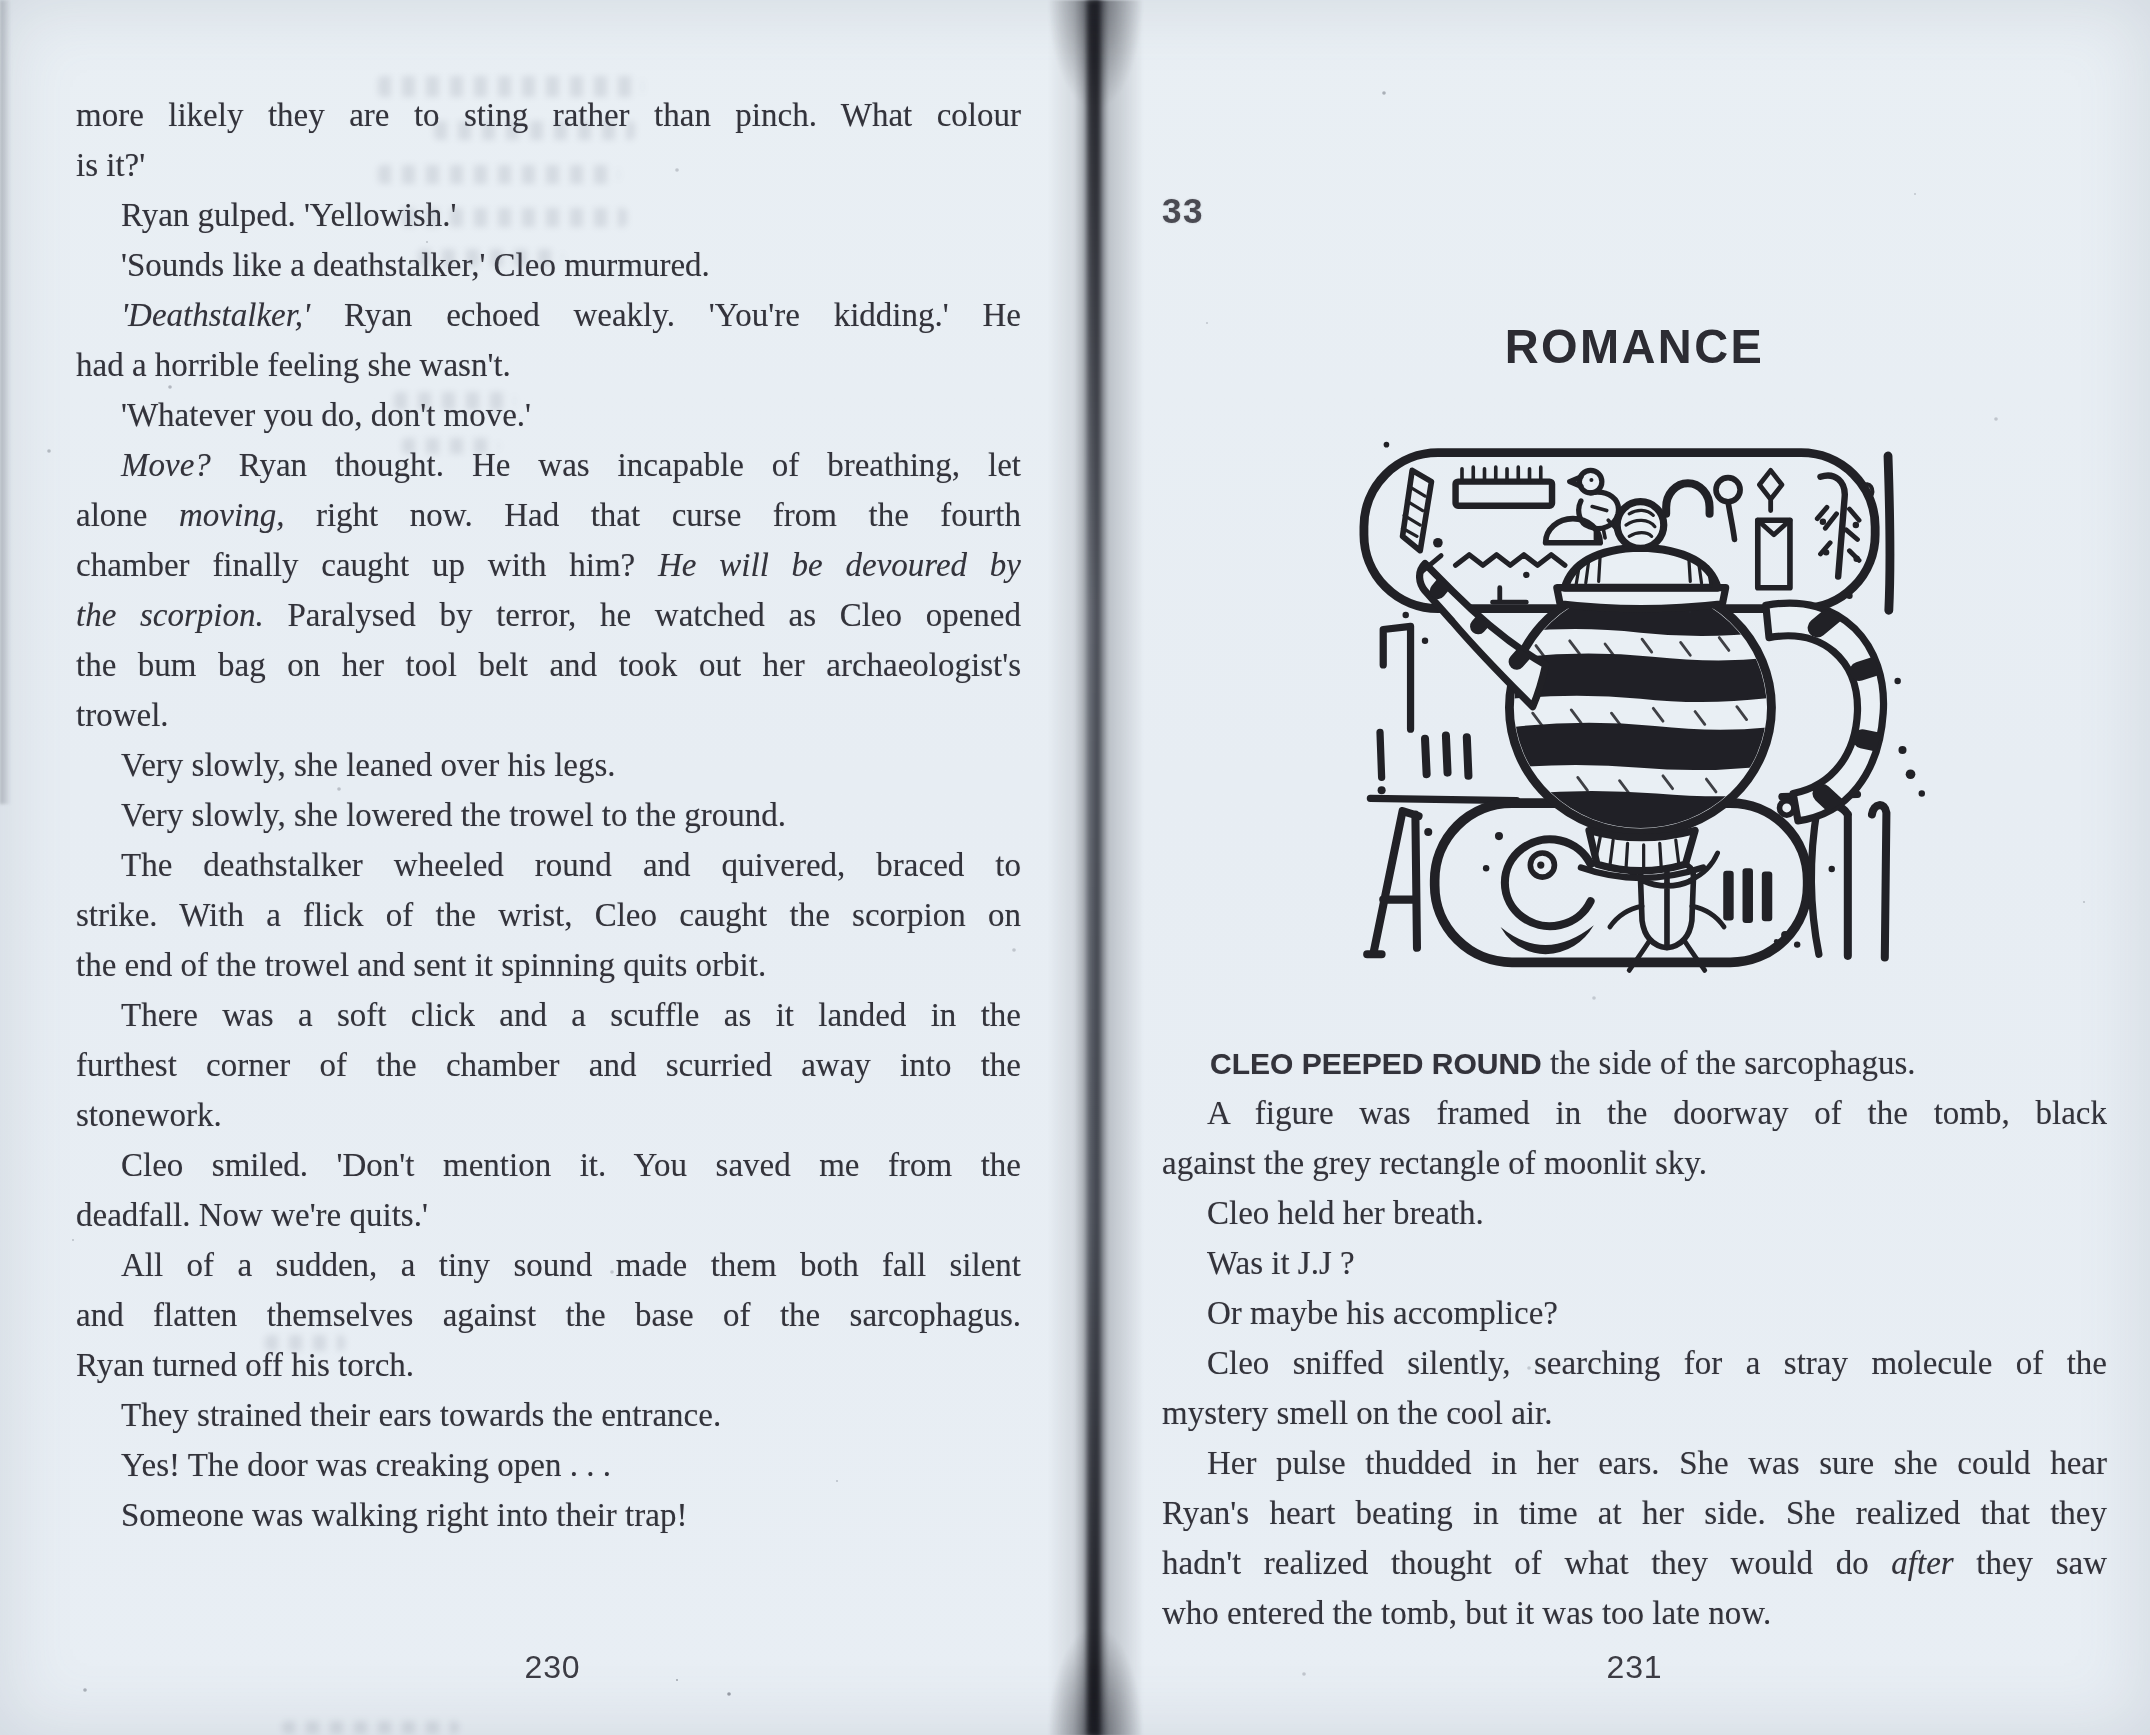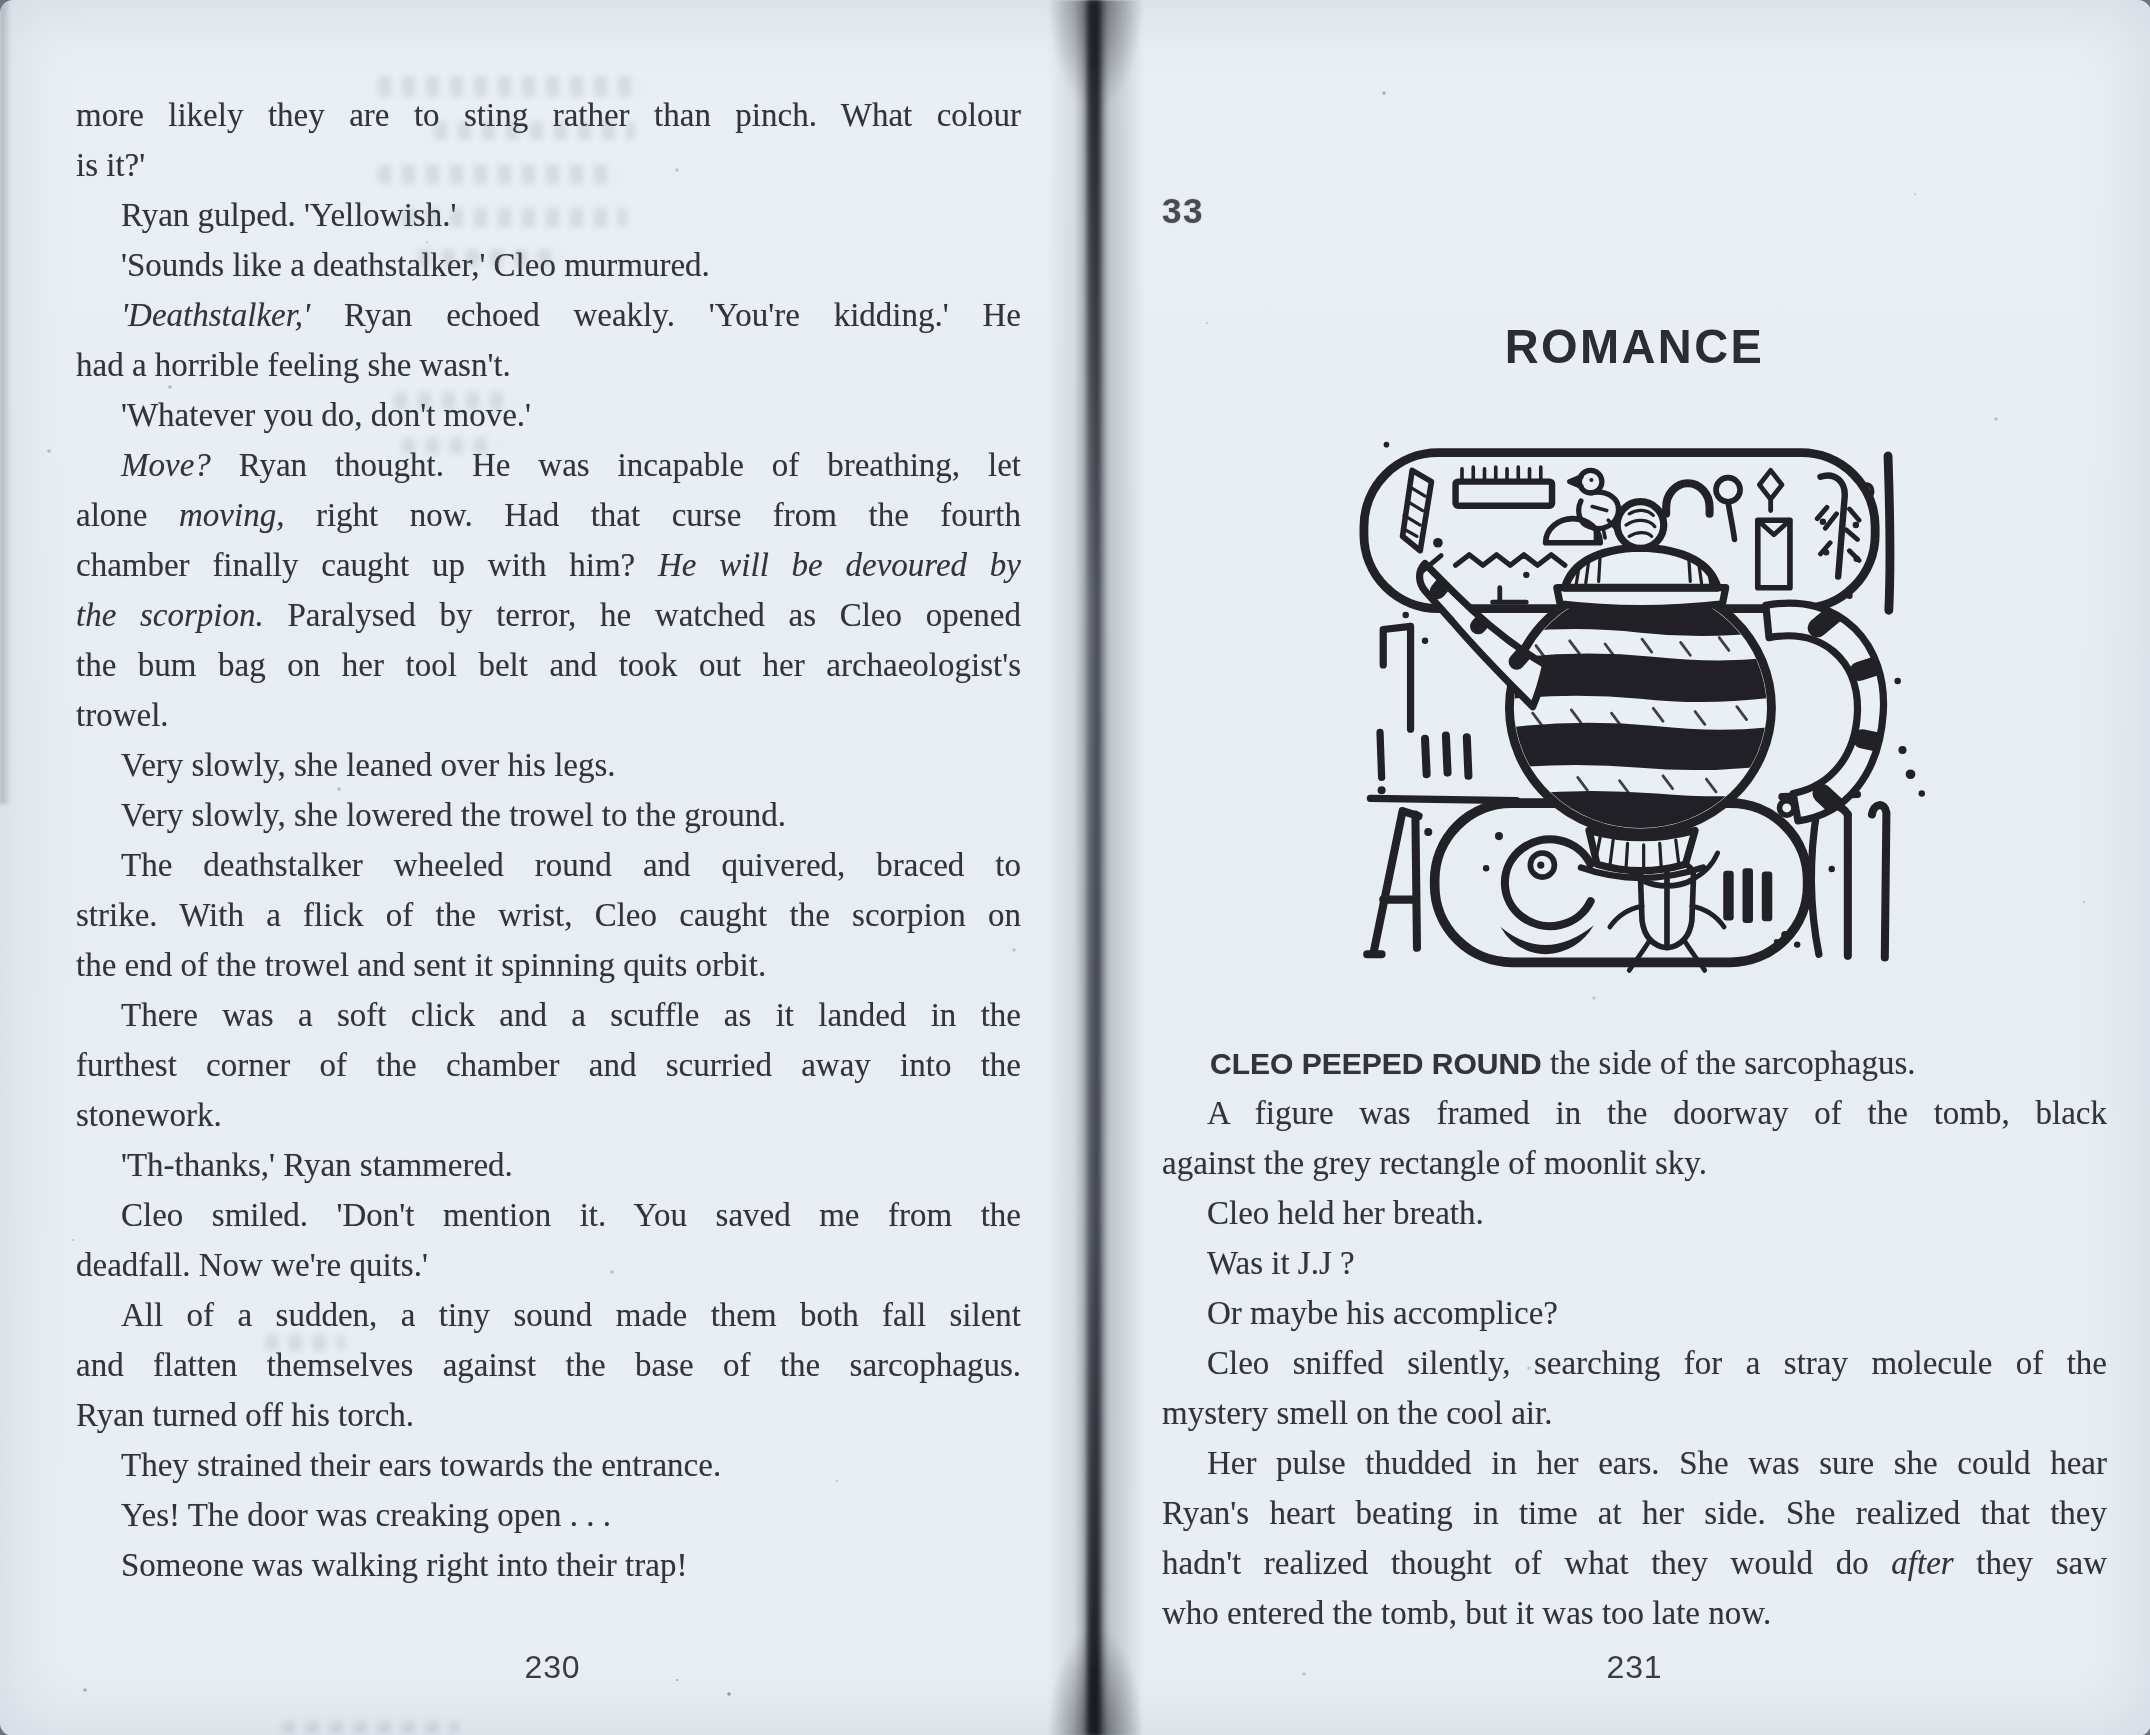--- a/index.html
+++ b/index.html
@@ -1,19 +1,19 @@
 <!DOCTYPE html>
 <html style="font-size:13px"><head>
 <meta charset="utf-8">
 <style>
   html,body{margin:0;padding:0;background:#6f737c;}
   #stage{
     position:relative;width:2151px;height:1736px;overflow:hidden;
     background:linear-gradient(180deg,#e9eff4 0%,#e7edf3 45%,#e8eef4 100%);
-    font-family:"Liberation Serif", serif;color:#33333b;border-radius:13px;
+    font-family:"Liberation Serif", serif;color:#33333b;
   }
   .textblock{position:absolute;width:945px;}
   .ln{font-size:33px;line-height:50px;height:50px;text-align:justify;text-align-last:left;
       text-shadow:0 0 0.8px rgba(48,48,58,.35);}
   .ln.j{text-align-last:justify;}
   .ln.ind{text-indent:45px;}
   .it{font-style:italic;margin-top:28px;}
   .bold-lead{font-family:"Liberation Sans",sans-serif;font-weight:700;font-size:30px;letter-spacing:0px;margin-left:48px;}
   .chapter-number{position:absolute;left:1162px;top:191px;width:945px;text-align:left;
       font-family:"Liberation Sans",sans-serif;font-weight:700;font-size:35px;color:#4a4a52;
@@ -81,21 +81,20 @@
       <div class="ln j"><span>the bum bag on her tool belt and took out her archaeologist's</span></div>
       <div class="ln"><span>trowel.</span></div>
       <div class="ln ind"><span>Very slowly, she leaned over his legs.</span></div>
       <div class="ln ind"><span>Very slowly, she lowered the trowel to the ground.</span></div>
       <div class="ln j ind"><span>The deathstalker wheeled round and quivered, braced to</span></div>
       <div class="ln j"><span>strike. With a flick of the wrist, Cleo caught the scorpion on</span></div>
       <div class="ln"><span>the end of the trowel and sent it spinning quits orbit.</span></div>
       <div class="ln j ind"><span>There was a soft click and a scuffle as it landed in the</span></div>
       <div class="ln j"><span>furthest corner of the chamber and scurried away into the</span></div>
       <div class="ln"><span>stonework.</span></div>
-      <div class="ln ind"><span>'Th-thanks,' Ryan stammered.</span></div>
       <div class="ln j ind"><span>Cleo smiled. 'Don't mention it. You saved me from the</span></div>
       <div class="ln"><span>deadfall. Now we're quits.'</span></div>
       <div class="ln j ind"><span>All of a sudden, a tiny sound made them both fall silent</span></div>
       <div class="ln j"><span>and flatten themselves against the base of the sarcophagus.</span></div>
       <div class="ln"><span>Ryan turned off his torch.</span></div>
       <div class="ln ind"><span>They strained their ears towards the entrance.</span></div>
       <div class="ln ind"><span>Yes! The door was creaking open . . .</span></div>
       <div class="ln ind"><span>Someone was walking right into their trap!</span></div>
     </div>
   <div class="pagenum left">230</div>

